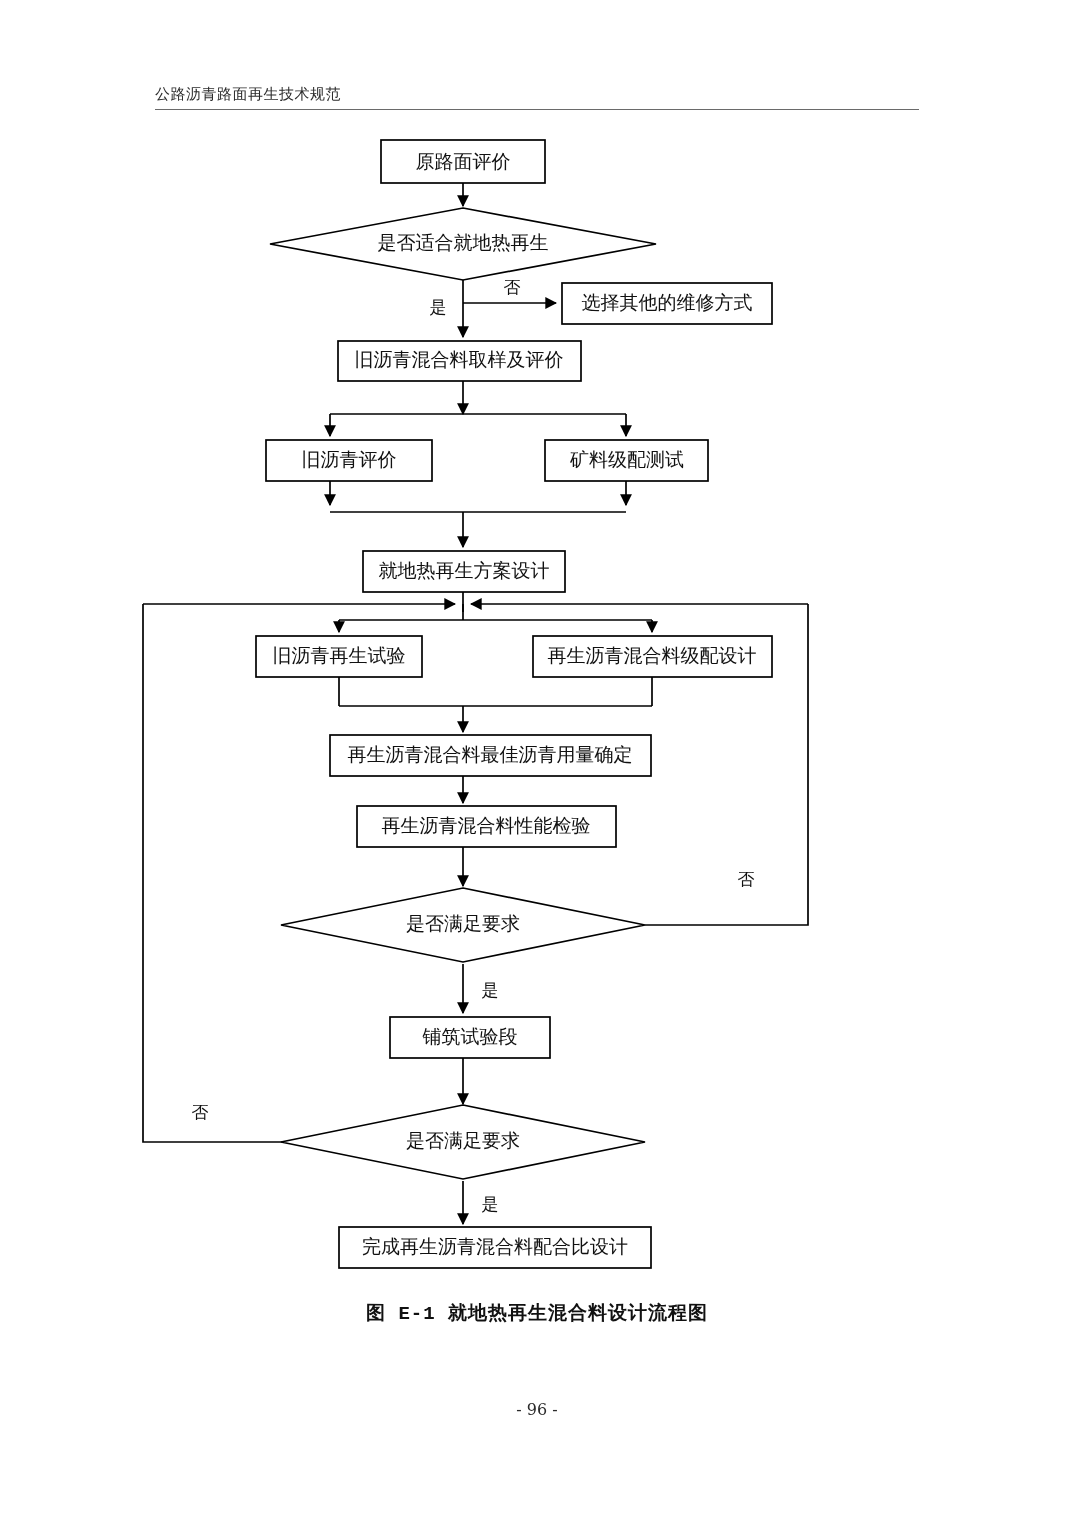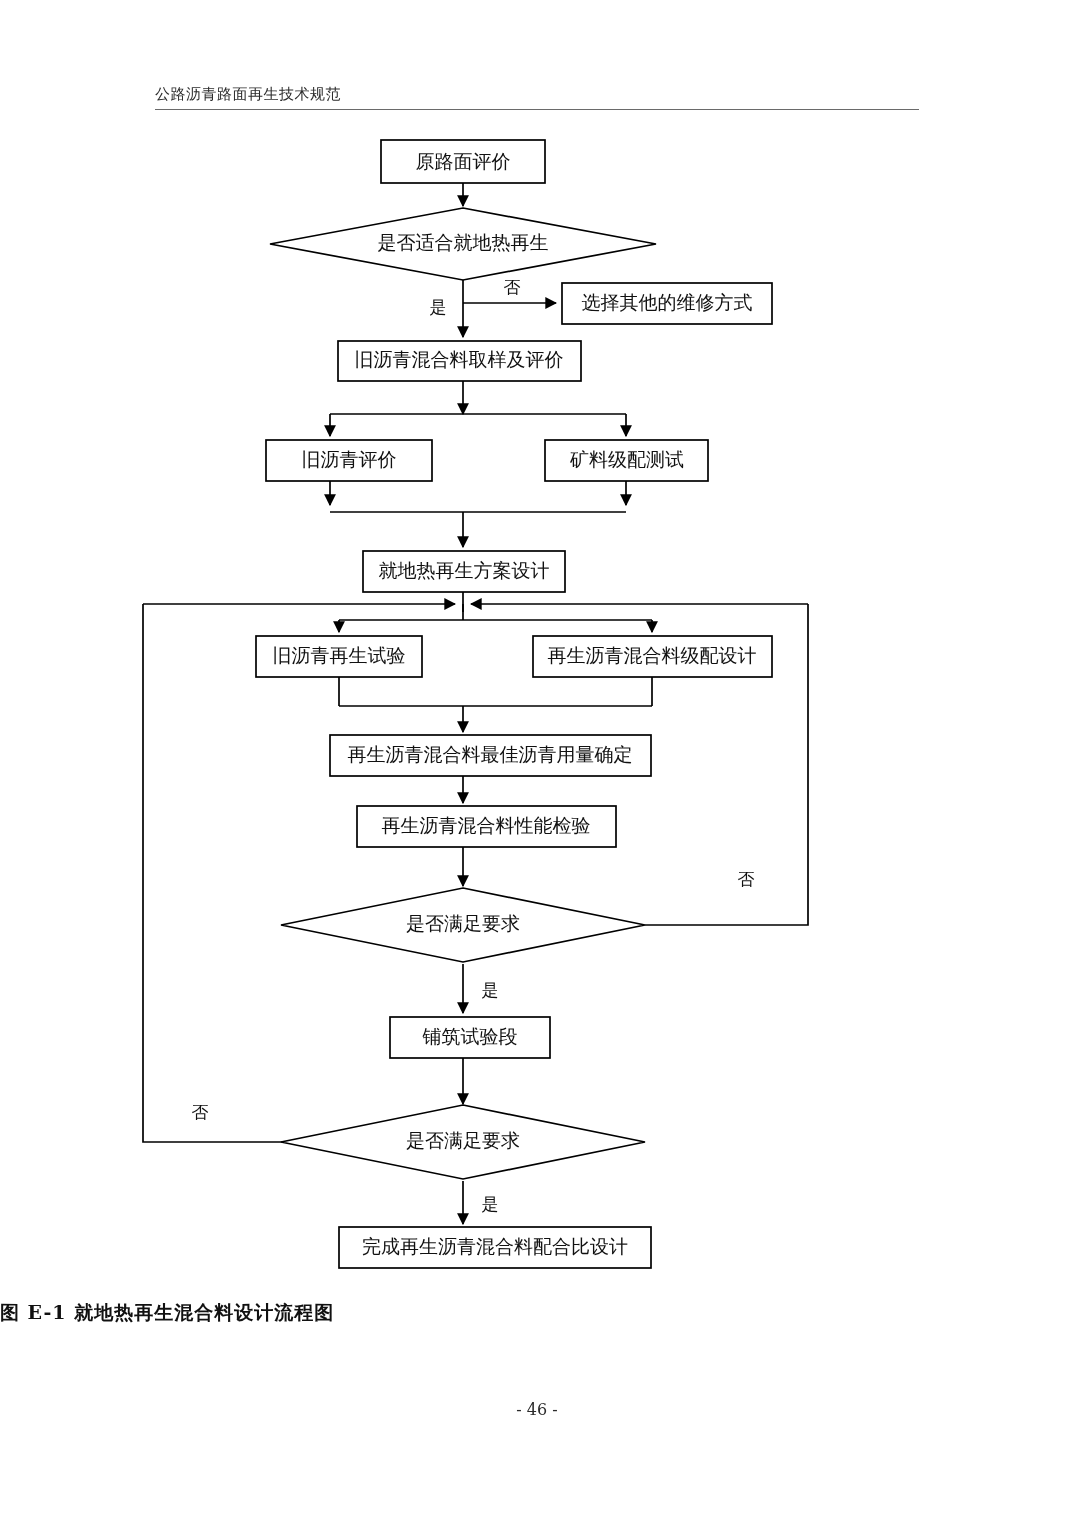--- a/index.html
+++ b/index.html
@@ -82,25 +82,26 @@
     fill: #111111;
     text-anchor: middle;
     dominant-baseline: middle;
   }
   
   .caption {
     position: absolute;
     left: 0;
     top: 1300px;
     width: 1074px;
-    text-align: left;
+    text-align: center;
     font-size: 19px;
     font-weight: bold;
     letter-spacing: 1px;
     color: #111111;
+    font-family: Liberation Mono, monospace;
   }
   
   .folio {
     position: absolute;
     left: 0;
     top: 1400px;
     width: 1074px;
     text-align: center;
     font-size: 16px;
     color: #2b2b2b;
@@ -221,15 +222,15 @@
       <text class="edge-label" x="490" y="991">是</text>
       <text class="edge-label" x="746" y="880">否</text>
 
       <text class="edge-label" x="490" y="1205">是</text>
       <text class="edge-label" x="200" y="1113">否</text>
     </svg>
   </div>
 
   <div class="caption">图 E-1  就地热再生混合料设计流程图</div>
 
-  <div class="folio">- 46 -</div>
+  <div class="folio">- 96 -</div>
 
 </div>
 
 </body></html>

